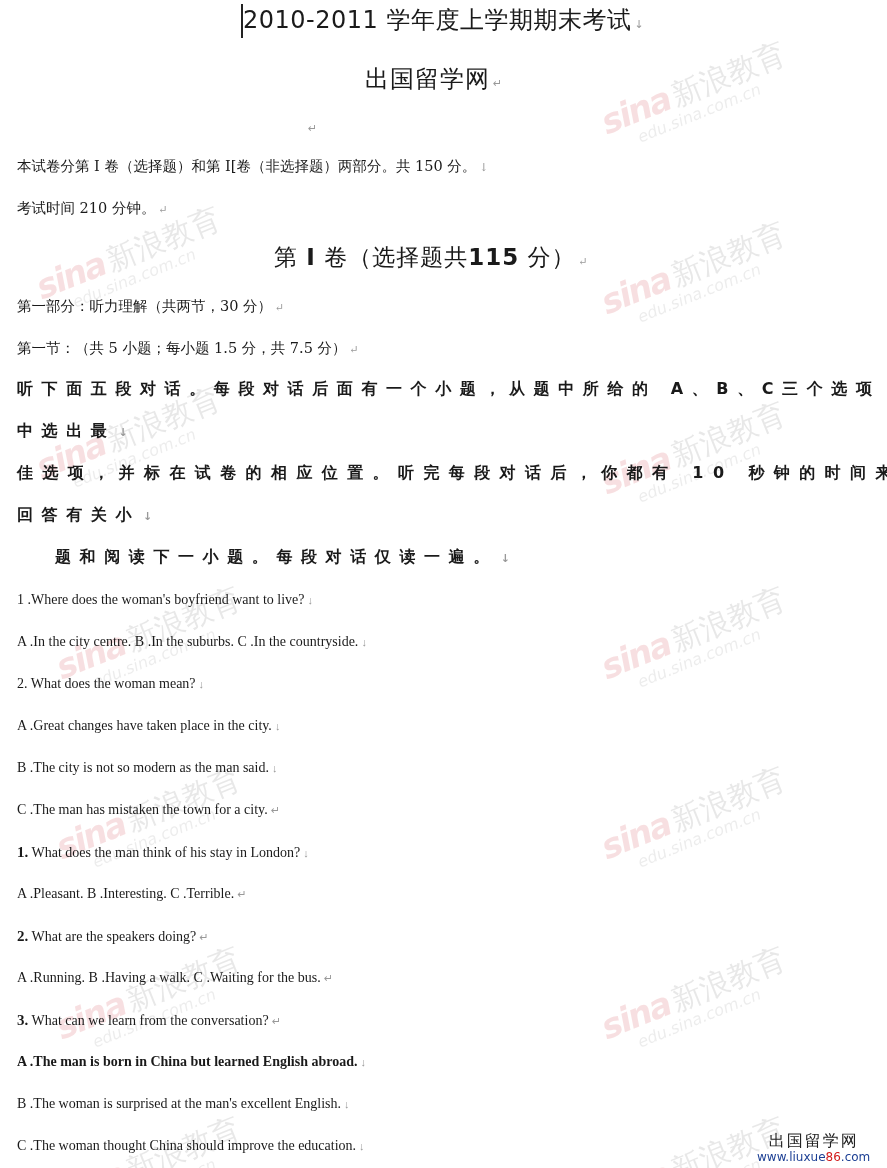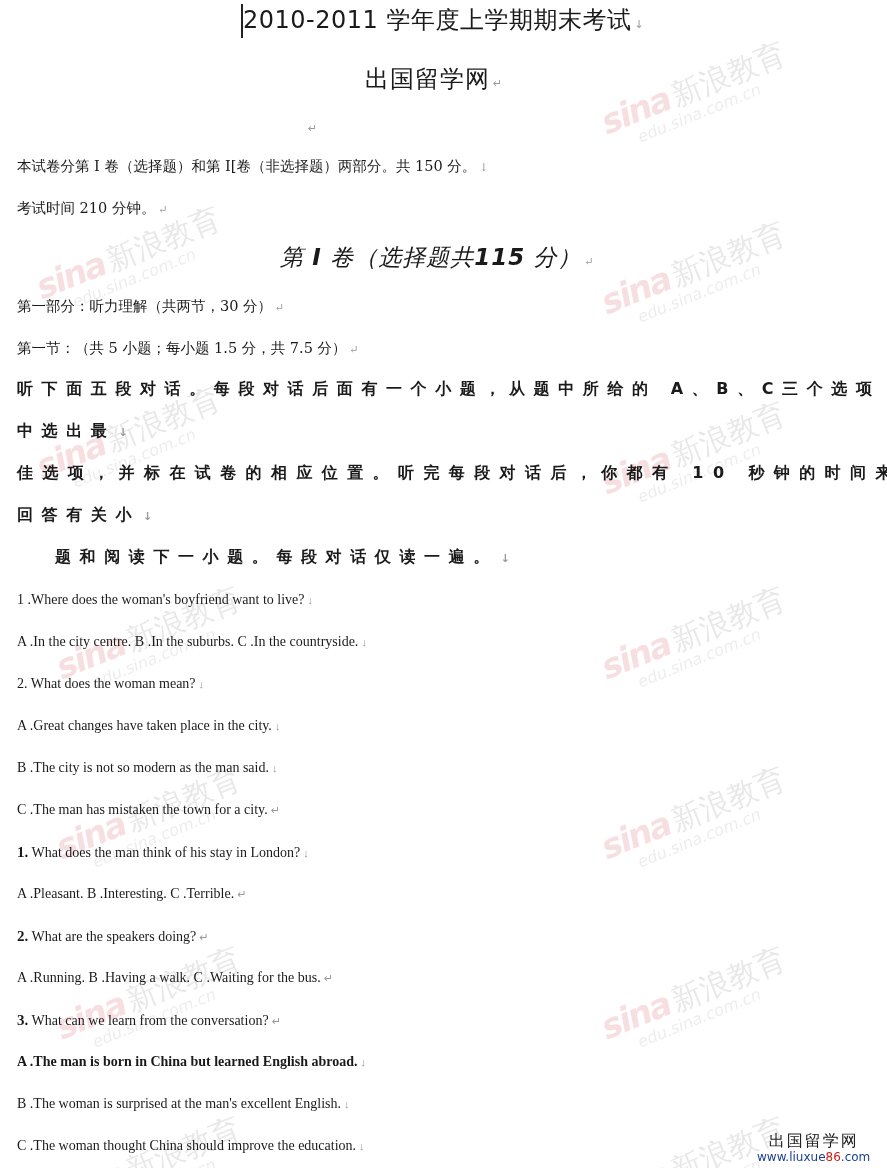--- a/index.html
+++ b/index.html
@@ -7,21 +7,21 @@
   .wm { position:absolute; transform:rotate(-22deg); transform-origin:left top; pointer-events:none; opacity:0.13; }
   .wm .logo { font-family:"DejaVu Sans", sans-serif; font-weight:bold; font-style:italic; font-size:34px; color:#c8141e; letter-spacing:-2px; }
   .wm .cn { font-family:"DejaVu Serif", serif; font-size:30px; color:#555; margin-left:4px; }
   .wm .url { display:block; font-family:"DejaVu Sans", sans-serif; font-style:italic; font-size:16px; color:#777; margin-left:28px; margin-top:-6px; }
   .line { position:absolute; left:17px; white-space:nowrap; }
   .title1 { position:absolute; top:4px; left:243px; font-size:24px; letter-spacing:0.5px; }
   .cursor { position:absolute; top:4px; left:241px; width:2px; height:34px; background:#222; }
   .title2 { position:absolute; top:63px; left:365px; font-size:24px; letter-spacing:1px; }
   .para-mark { color:#999; font-size:11px; margin-left:3px; }
   .cn-text { font-family:"DejaVu Serif", serif; font-size:14.5px; }
-  .sec-title { position:absolute; top:242px; left:280px; font-family:"DejaVu Serif", serif; font-size:23px; letter-spacing:1px;font-style:italic; }
+  .sec-title { position:absolute; top:242px; left:274px; font-family:"DejaVu Serif", serif; font-size:23px; letter-spacing:1px; }
   .sec-title b { font-family:"DejaVu Sans", sans-serif; font-weight:bold; }
   .bold-cn { font-family:"DejaVu Sans", sans-serif; font-weight:bold; font-size:16px; letter-spacing:8.6px; }
   .en { font-family:"Liberation Serif", serif; font-size:14px; }
   .en b { font-size:15px; }
   .brand { position:absolute; left:757px; top:1131px; text-align:center; }
   .brand .cn { font-family:"DejaVu Sans", sans-serif; font-size:16px; color:#222; letter-spacing:2px; }
   .brand .url { font-family:"DejaVu Sans", sans-serif; font-size:12px; color:#1c3f94; margin-top:-2px; }
   .brand .url .red { color:#d21c1c; }
 </style>
 </head>

